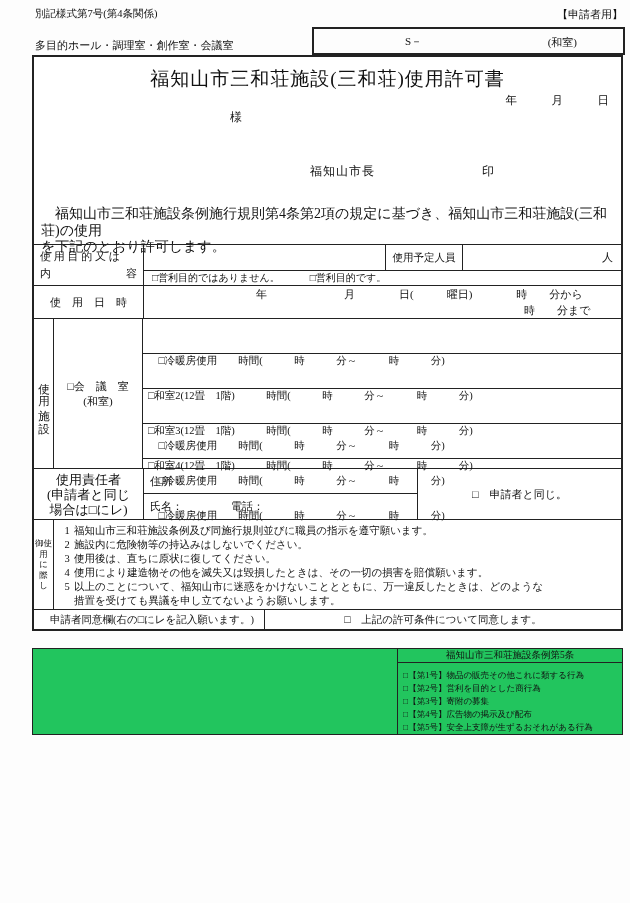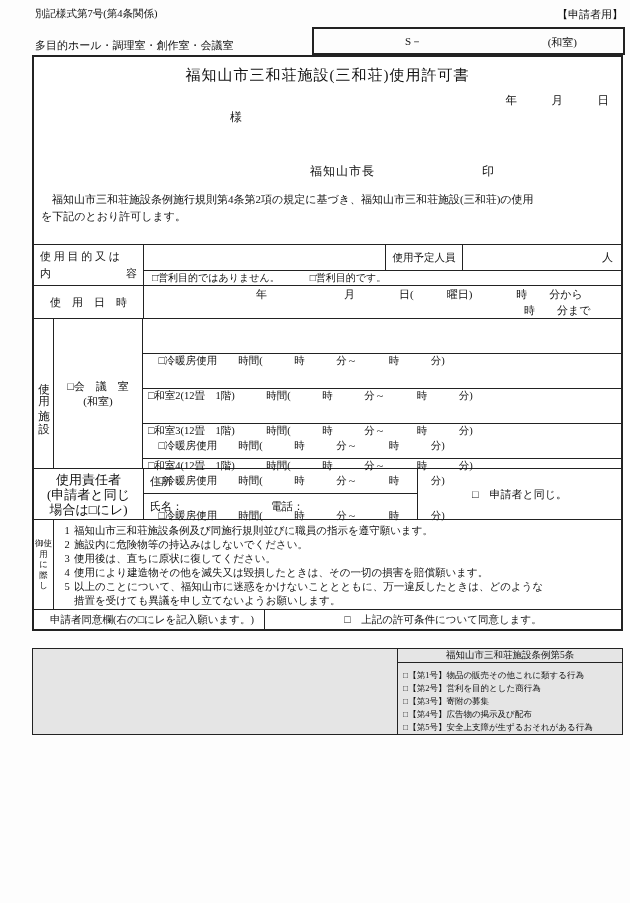--- a/index.html
+++ b/index.html
@@ -16,26 +16,26 @@
   #form-number { left:35px; top:7px; font-size:10.5px; }
   #for-applicant { right:7px; top:7px; font-size:11px; }
   #room-types { left:35px; top:38px; font-size:11px; }
   #appno-table { left:312px; top:27px; width:313px; height:28px; border:2px solid #222; display:flex; font-size:11px; }
   #appno-label { width:77px; border-right:1.5px solid #222; display:flex; align-items:center; justify-content:center;margin-top:34px; }
   #appno-value-cell { flex:1; position:relative; display:flex; align-items:center; padding-left:14px; }
   #appno-room { position:absolute; right:46px; top:6px; }
 
   
   #main-box { left:32px; top:55px; width:591px; height:576px; border:2px solid #222; background:#fff; }
-  #permit-title { top:9px; left:0; width:100%; text-align:center; font-size:15px; letter-spacing:1px; }
+  #permit-title { top:9px; left:0; width:100%; text-align:center; font-size:19px; letter-spacing:1px; }
   #date-line { top:36px; right:12px; font-size:11.5px;text-align:center; }
   #addressee { top:52px; left:196px; font-size:12px; }
   #issuer { top:106px; left:276px; font-size:12px; letter-spacing:1px; }
   #seal { top:106px; left:448px; font-size:12px; }
-  #intro { top:134px; left:7px; right:5px; font-size:11px; line-height:16.5px; }
+  #intro { top:149px; left:7px; right:5px; font-size:14px; line-height:16.5px; }
 
   
   #main-table { position:absolute; top:187px; left:0; right:0; bottom:0; border-top:1.5px solid #222; display:flex; flex-direction:column; font-size:11px; }
   .row { display:flex; border-bottom:1px solid #222; }
   .labelcell { width:110px; border-right:1px solid #222; display:flex; flex-direction:column; align-items:center; justify-content:center; }
 
   
   #row-purpose { height:41px; }
   #purpose-label { padding:2px 4px; align-items:stretch; }
   #purpose-label .jline { display:flex; justify-content:space-between; padding:0 2px; line-height:17px; }
@@ -61,38 +61,38 @@
   .roomblock { height:35px; border-bottom:1px solid #222; padding:1px 0 0 5px; font-size:10.5px; line-height:16.5px; white-space:pre; }
   .roomblock:last-of-type { border-bottom:1px solid #222; }
   #facility-empty { flex:1; }
 
   
   #row-responsible { height:51px; }
   #responsible-label { font-size:13px; line-height:15px; }
   #responsible-mid { width:274px; border-right:1px solid #222; display:flex; flex-direction:column; }
   #addr-sub { height:25px; border-bottom:1px solid #222; display:flex; align-items:center; padding-left:6px; }
   #name-sub { flex:1; display:flex; align-items:center; padding-left:6px; }
-  #phone-label { margin-left:88px; }
+  #phone-label { margin-left:48px; }
   #responsible-same { flex:1; display:flex; align-items:center; justify-content:center; }
 
   
   #row-conditions { height:90px; }
   #conditions-vlabel { font-size:8.5px; width:19px; line-height:10.5px; word-break:break-all; text-align:center; padding:0 1px; }
   #conditions-list { flex:1; padding:4px 4px 0 6px; font-size:10.5px; line-height:14px; }
   .cond-line { display:flex; }
   .cond-no { width:14px; text-align:center; flex:none; }
   .cond-text { white-space:pre; }
 
   
   #row-consent { flex:1; border-bottom:none; font-size:10.5px; }
   #consent-label { width:231px; border-right:1px solid #222; display:flex; align-items:center; padding-left:16px; }
   #consent-statement { flex:1; display:flex; align-items:center; justify-content:center; }
 
   
-  #ordinance-box { left:32px; top:648px; width:591px; height:87px; border:1.5px solid #222; background:#e5e5e5; display:flex; }
+  #ordinance-box { left:32px; top:648px; width:591px; height:87px; border:1.5px solid #222; background:#22c55e; display:flex; }
   #ordinance-left { flex:1; }
   #ordinance-right { width:225px; border-left:1px solid #222; display:flex; flex-direction:column; }
   #ordinance-header { height:19px; border-bottom:1px solid #222; display:flex; align-items:center; justify-content:center; font-size:9.5px; }
   #ordinance-list { padding:6px 2px 0 5px; font-size:8.5px; line-height:13px; }
 </style>
 </head>
 <body>
 
 <div id="page">
 

